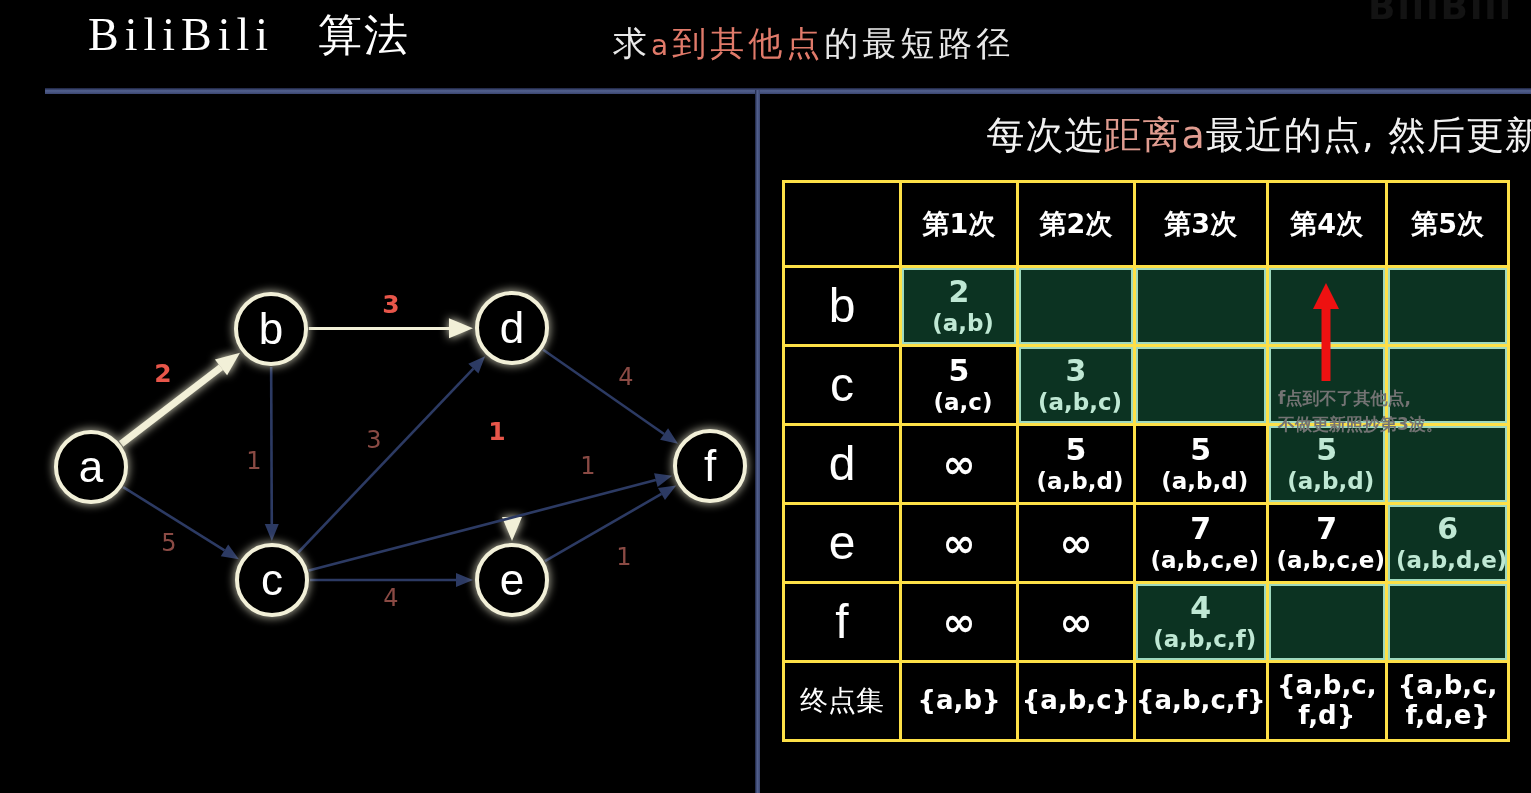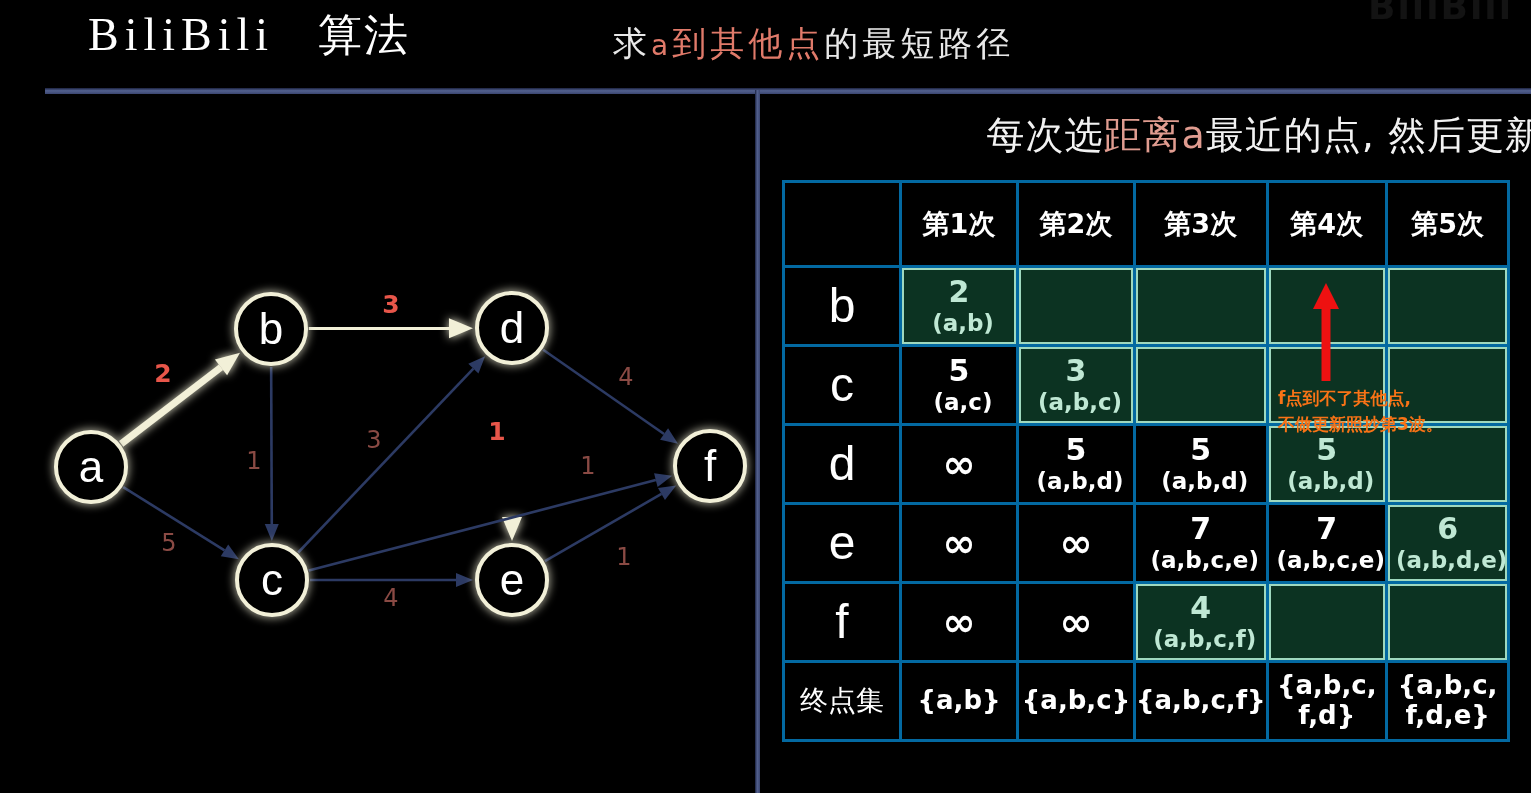--- a/index.html
+++ b/index.html
@@ -59,21 +59,21 @@
   .panel-heading {
     position: absolute; left: 13px; top: 16px; width: 771px;
     text-align: right; font-size: 38px; letter-spacing: 1px;
     font-family: "DejaVu Sans", sans-serif; color: #f2f2f2;
     white-space: nowrap;
   }
   .panel-heading .accent { color: #e09c90; }
 
   
   .tbl-wrap { position: absolute; left: 22px; top: 86px; }
-  table.dtable { border-collapse: separate; border-spacing: 3px; background: #0369a1; }
+  table.dtable { border-collapse: separate; border-spacing: 3px; background: #fde047; }
   table.dtable td {
     width: 114px; height: 76px;
     background: #000;
     text-align: center; vertical-align: middle;
     font-family: "DejaVu Sans", sans-serif;
     font-weight: bold; color: #ffffff;
     padding: 0; line-height: 1.12;
     position: relative;
   }
   table.dtable td.corner { width: 113px; }
@@ -310,18 +310,18 @@
             </tr>
           </tbody>
       </table>
     </div>
   </div>
 
   <svg class="anno-arrow" viewBox="0 0 30 100">
     <line id="annoShaft" x1="15" y1="100" x2="15" y2="22" stroke="#ee1111" stroke-width="9"></line>
     <polygon id="annoHead" points="15,2 2,28 28,28" fill="#ee1111"></polygon>
   </svg>
-  <div class="anno-text" style="color: #f97316;">
+  <div class="anno-text" style="color: #737373;">
     <div>f点到不了其他点,</div>
     <div>不做更新照抄第3波。</div>
   </div>
 
 </div>
 
 </body></html>

